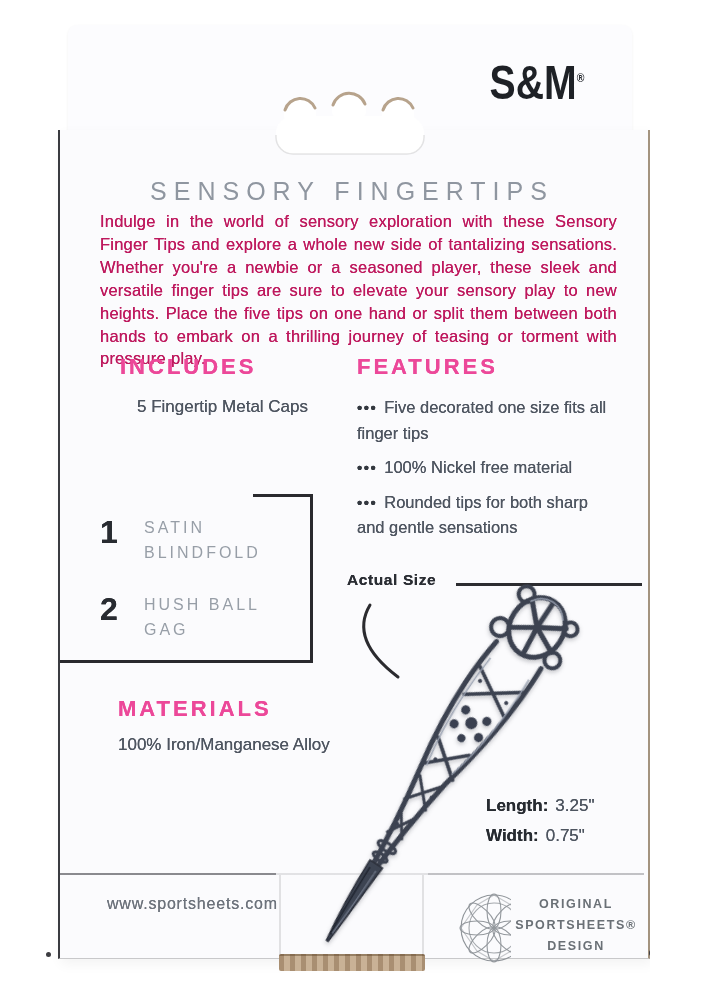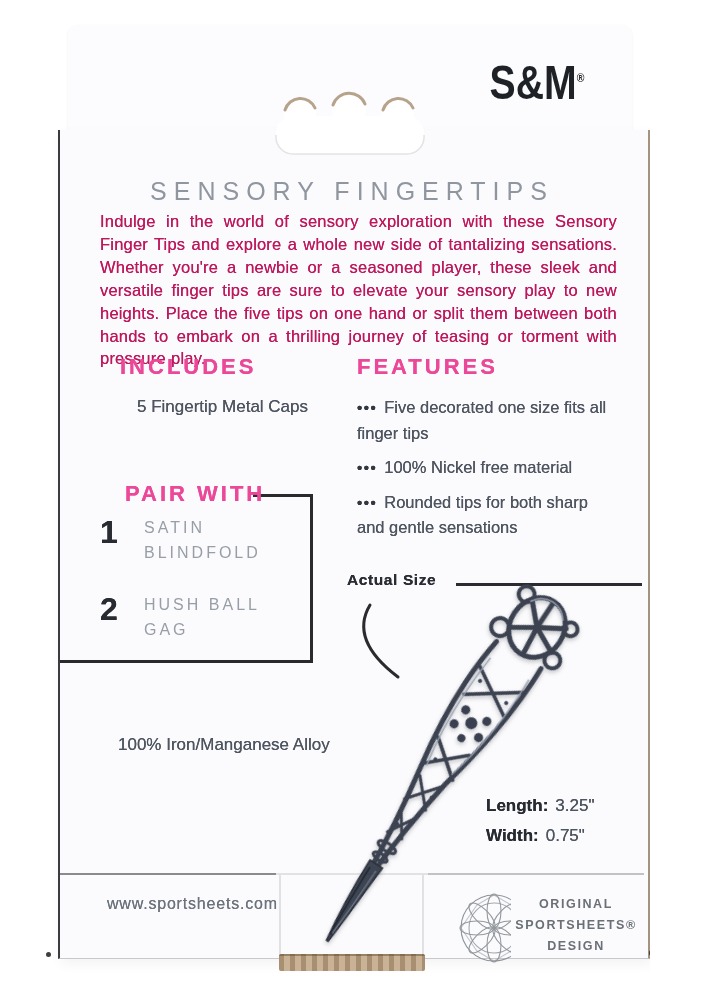--- a/index.html
+++ b/index.html
@@ -118,21 +118,20 @@
 
   <div class="h-dark" style="left:357px;top:354px;">FEATURES</div>
   <div class="features-list">
     <div class="feature-item semi"><span class="bullet">•••</span><span>Five decorated one size fits all finger tips</span></div>
     <div class="feature-item semi"><span class="bullet">•••</span><span>100% Nickel free material</span></div>
     <div class="feature-item semi"><span class="bullet">•••</span><span>Rounded tips for both sharp and gentle sensations</span></div>
   </div>
 
   <div class="pair-frame"></div>
   <div class="pair-top-seg"></div>
-  <div class="h-dark" style="left:125px;top:481px;">PAIR WITH</div>
   <div class="pair-items">
     <div class="pair-row">
       <span class="pair-num">1</span>
       <span class="pair-label">SATIN BLINDFOLD</span>
     </div>
     <div class="pair-row">
       <span class="pair-num">2</span>
       <span class="pair-label">HUSH BALL GAG</span>
     </div>
   </div>
@@ -176,20 +175,21 @@
     <path d="M49,330 C50,362 53,396 57,421 L59,421 C61,396 62,362 64,330 Z" fill="#3d4452" stroke="#2b2f3a" stroke-width="1.5"></path>
     <path d="M53,336 C54,370 55,395 57,414" stroke="#202530" stroke-width="1.5" fill="none"></path>
     <path d="M60,336 C60,370 59,395 58,412" stroke="#727a8b" stroke-width="1.2" fill="none"></path>
     <g fill="none" stroke="#9aa2b2" stroke-width="1.5" opacity=".9">
       <path d="M40,26 A24,28 0 0 1 78,24"></path>
       <path d="M38,95 C34,140 36,180 44,220"></path>
       <path d="M82,92 C84,135 80,175 70,214"></path>
     </g>
   </svg>
 
+  <div class="h-dark" style="left:118px;top:696px;">MATERIALS</div>
   <div class="materials-text semi">100% Iron/Manganese Alloy</div>
 
   <div class="dims semi">
     <div><span class="dim-label">Length:</span><span>3.25"</span></div>
     <div><span class="dim-label">Width:</span><span>0.75"</span></div>
   </div>
 
   <div class="crease-h"></div>
   <div class="flap-line l"></div>
   <div class="flap-line r"></div>

